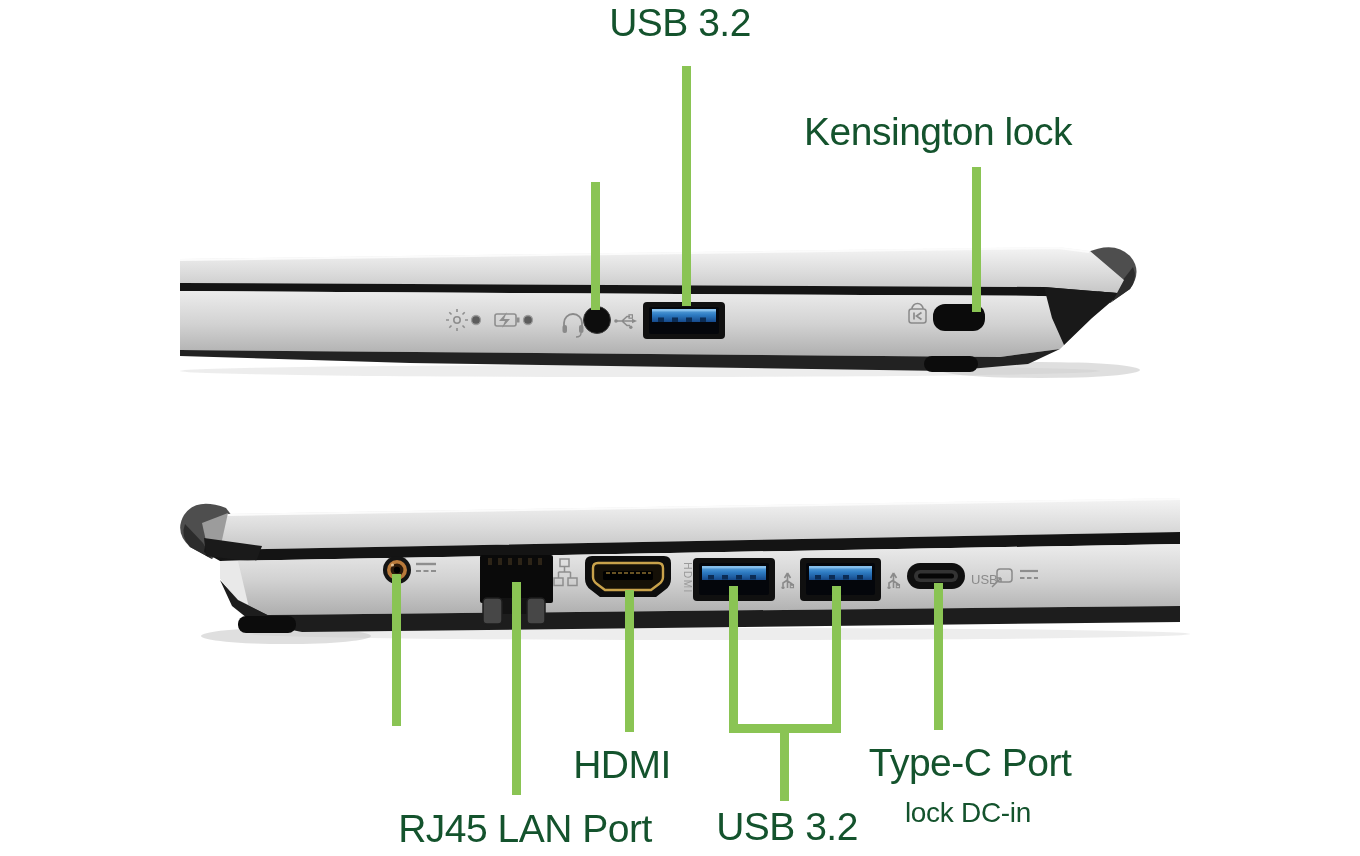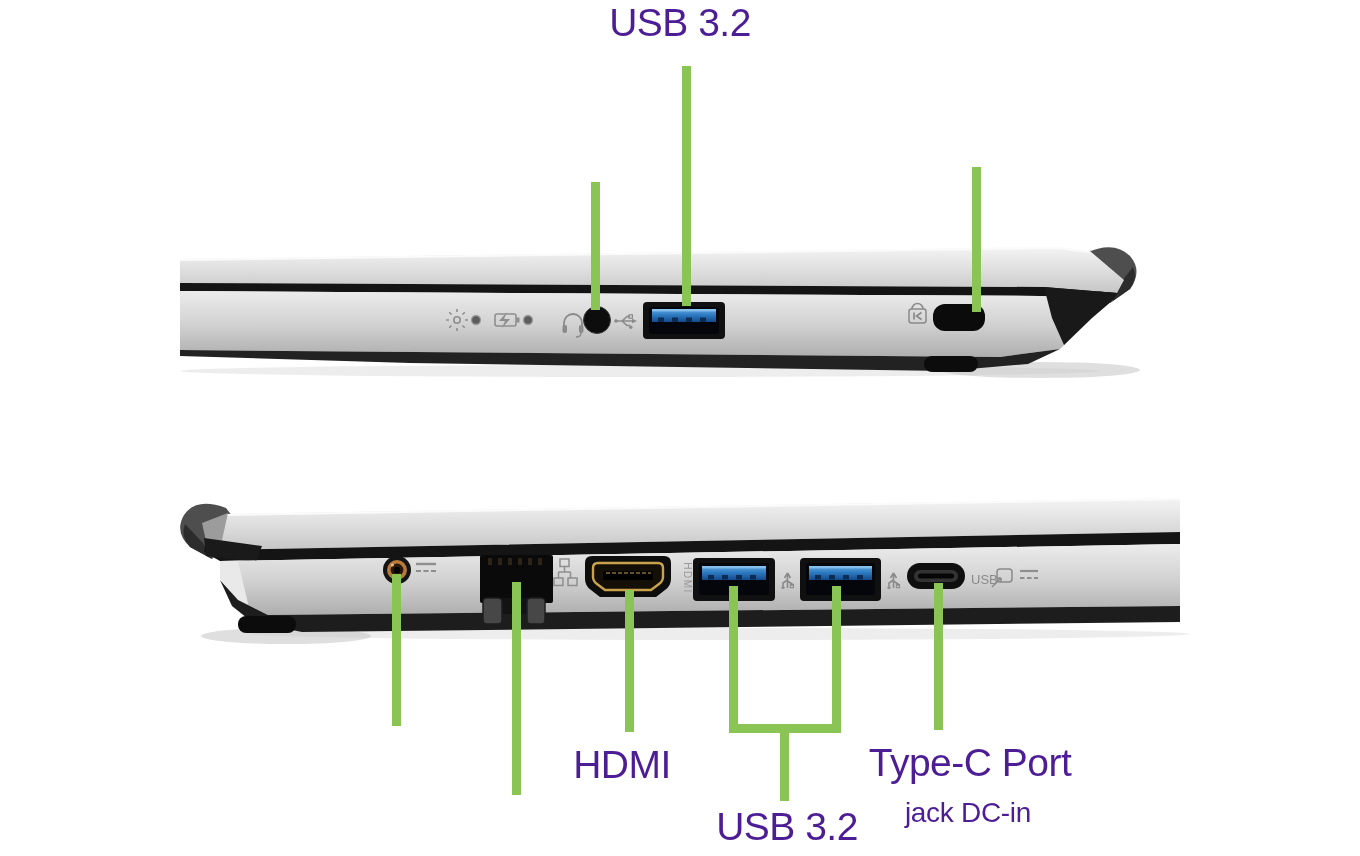--- a/index.html
+++ b/index.html
@@ -4,21 +4,21 @@
 <style>
   html,body { margin:0; padding:0; background:#ffffff; }
   .stage {
     position:relative; width:1360px; height:856px; overflow:hidden;
     background:#ffffff;
     font-family:"Liberation Sans", sans-serif;
   }
   .art { position:absolute; left:0; top:0; }
   .label {
     position:absolute; transform:translateX(-50%);
-    font-size:39px; line-height:1.1; color:#4c1d95;
+    font-size:39px; line-height:1.1; color:#14532d;
     letter-spacing:-0.5px; white-space:nowrap;
   }
   .label.small { font-size:28px; letter-spacing:-0.3px; }
   .callout { position:absolute; width:9px; background:#8ac454; }
   .callout.h { height:9px; }
 </style>
 </head>
 <body>
 
 <div class="stage">
@@ -222,19 +222,21 @@
   <div class="callout" style="left:392px; top:574px; height:152px;"></div>
   <div class="callout" style="left:512px; top:582px; height:213px;"></div>
   <div class="callout" style="left:625px; top:590px; height:142px;"></div>
   <div class="callout" style="left:729px; top:586px; height:147px;"></div>
   <div class="callout" style="left:832px; top:586px; height:147px;"></div>
   <div class="callout h" style="left:729px; top:724px; width:112px;"></div>
   <div class="callout" style="left:780px; top:733px; height:68px;"></div>
   <div class="callout" style="left:934px; top:583px; height:147px;"></div>
 
   <div class="label" style="left:680px; top:2px;">USB 3.2</div>
+  <div class="label" style="left:938px; top:111px;">Kensington lock</div>
 
   <div class="label" style="left:622px; top:744px;">HDMI</div>
+  <div class="label" style="left:525px; top:808px;">RJ45 LAN Port</div>
   <div class="label" style="left:787px; top:806px;">USB 3.2</div>
   <div class="label" style="left:970px; top:742px;">Type-C Port</div>
-  <div class="label small" style="left:968px; top:798px;">jack DC-in</div>
+  <div class="label small" style="left:968px; top:798px;">lock DC-in</div>
 
 </div>
 
 </body></html>

